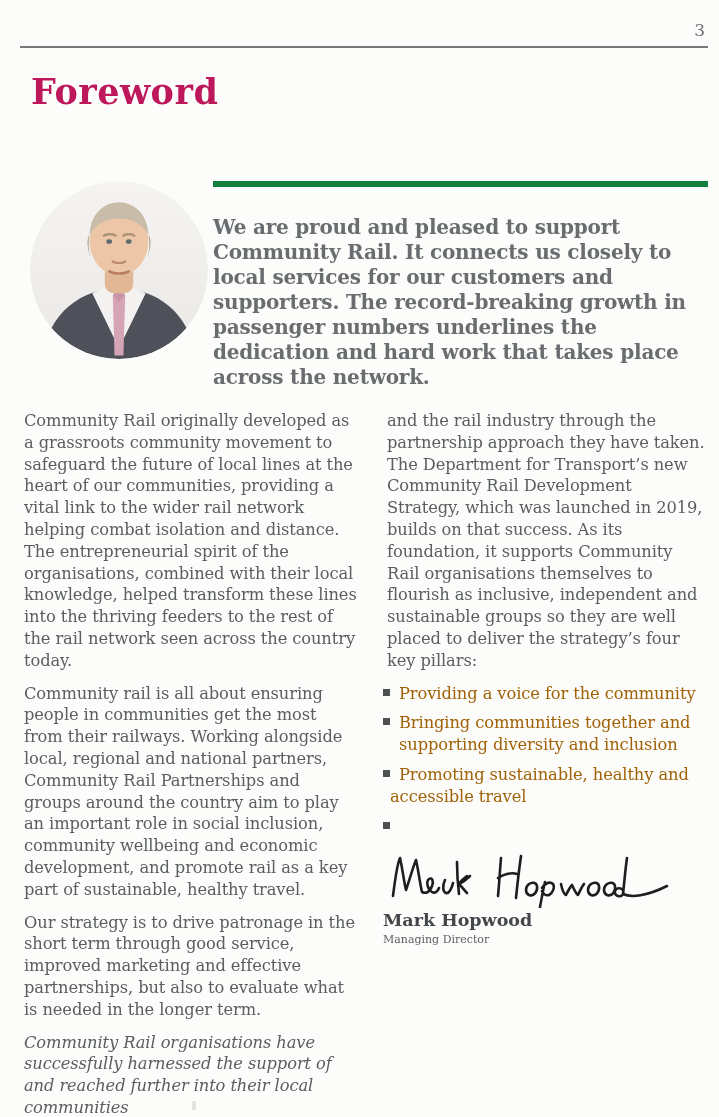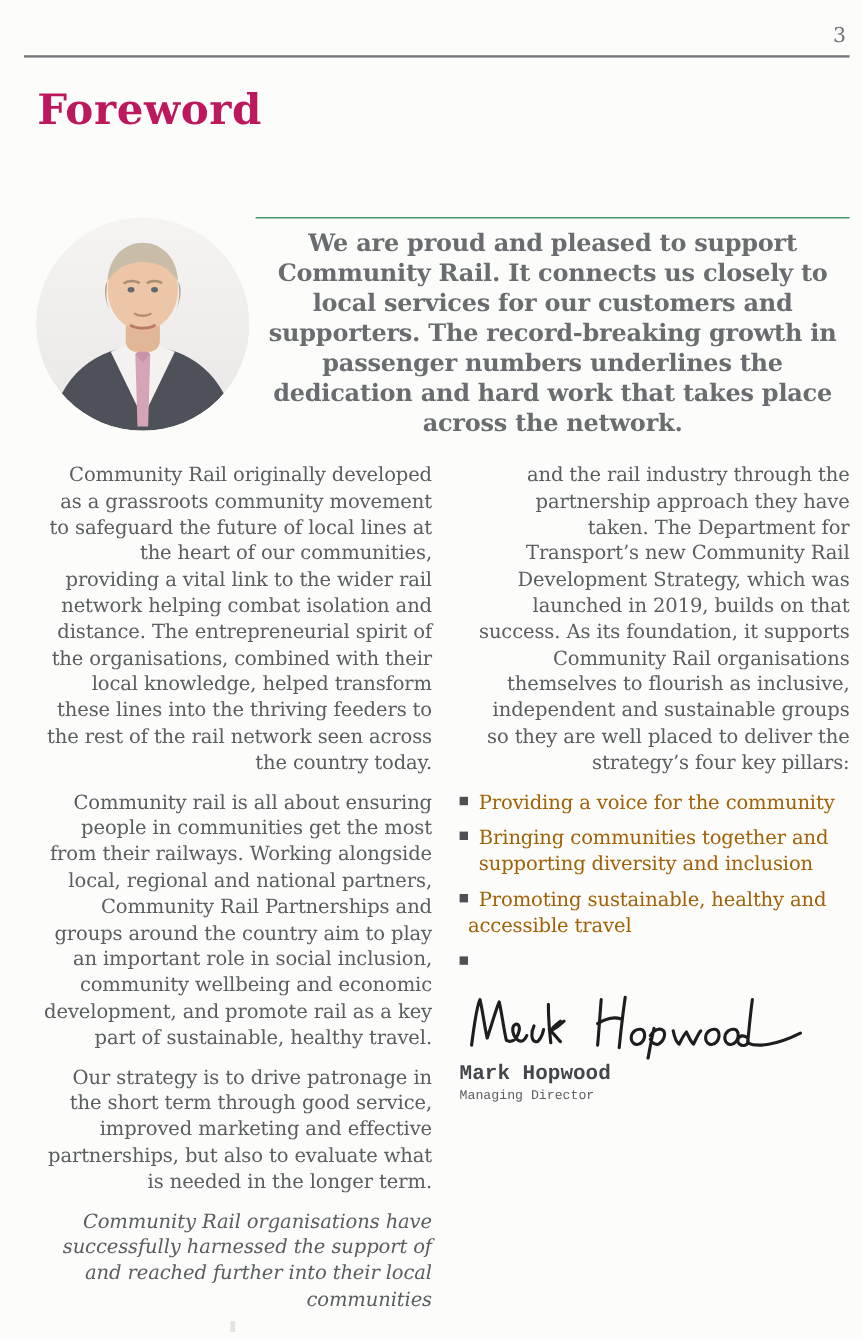--- a/index.html
+++ b/index.html
@@ -7,36 +7,36 @@
     position:relative;width:719px;height:1117px;background:#fcfcfb;
     font-family:"DejaVu Serif", serif;overflow:hidden;box-sizing:border-box;
     padding:14px 11px 0 20px;
   }
   .page-num{text-align:right;color:#6d7174;font-size:17px;line-height:1;padding-right:3px;margin-top:8px;}
   .rule-top{height:0;border:0;border-top:2px solid #75787b;margin:7px 0 0 0;}
   .title{font-size:35px;font-weight:bold;color:#be185d;margin:26px 0 0 11px;letter-spacing:.5px;line-height:1;}
   .intro{display:flex;align-items:flex-start;margin-top:72px;}
   .photo-wrap{width:178px;height:178px;flex:none;margin-left:10px;border-radius:50%;overflow:hidden;}
   .quote{
-    flex:1;margin-left:5px;border-top:1px solid #15803d;padding-top:8px;
-    font-weight:bold;font-size:20px;line-height:25px;color:#696d70;letter-spacing:-.2px;text-align:center;
+    flex:1;margin-left:5px;border-top:6px solid #15803d;padding-top:28px;
+    font-weight:bold;font-size:20px;line-height:25px;color:#696d70;letter-spacing:-.2px;
   }
   .columns{display:flex;margin-top:20px;}
   .col-left{width:340px;flex:none;}
   .col-right{width:325px;flex:none;margin-left:23px;}
-  p.body{font-size:16.3px;line-height:21.8px;color:#5a5e61;margin:0 0 11px 16px;letter-spacing:-.1px;text-align:right;}
+  p.body{font-size:16.3px;line-height:21.8px;color:#5a5e61;margin:0 0 11px 4px;letter-spacing:-.1px;}
   p.body:last-child{margin-bottom:0;font-style:italic;}
   .bullets{margin:2px 0 13px 0;}
   .bullet{
     font-size:16.3px;line-height:21.8px;color:#a16207;letter-spacing:-.1px;
     padding-left:16px;text-indent:-16px;margin-bottom:8px;
   }
   .bullet.tight{padding-left:7px;text-indent:-7px;}
   .sq{display:inline-block;width:7px;height:7px;background:#4d5154;margin-right:9px;vertical-align:3px;}
-  .signature-block{margin-top:12px;font-family:Liberation Mono, monospace;}
+  .signature-block{margin-top:12px;}
   .sig-svg{display:block;margin-left:2px;}
   .sig-name{font-weight:bold;font-size:17.5px;color:#43474b;margin:2px 0 3px 0;}
   .sig-role{font-size:11px;color:#5a5e61;}
   .scan-speck{position:absolute;left:192px;top:1101px;width:4px;height:9px;background:#e4e4e2;}
 </style>
 </head>
 <body>
 
 <div class="page">
 

